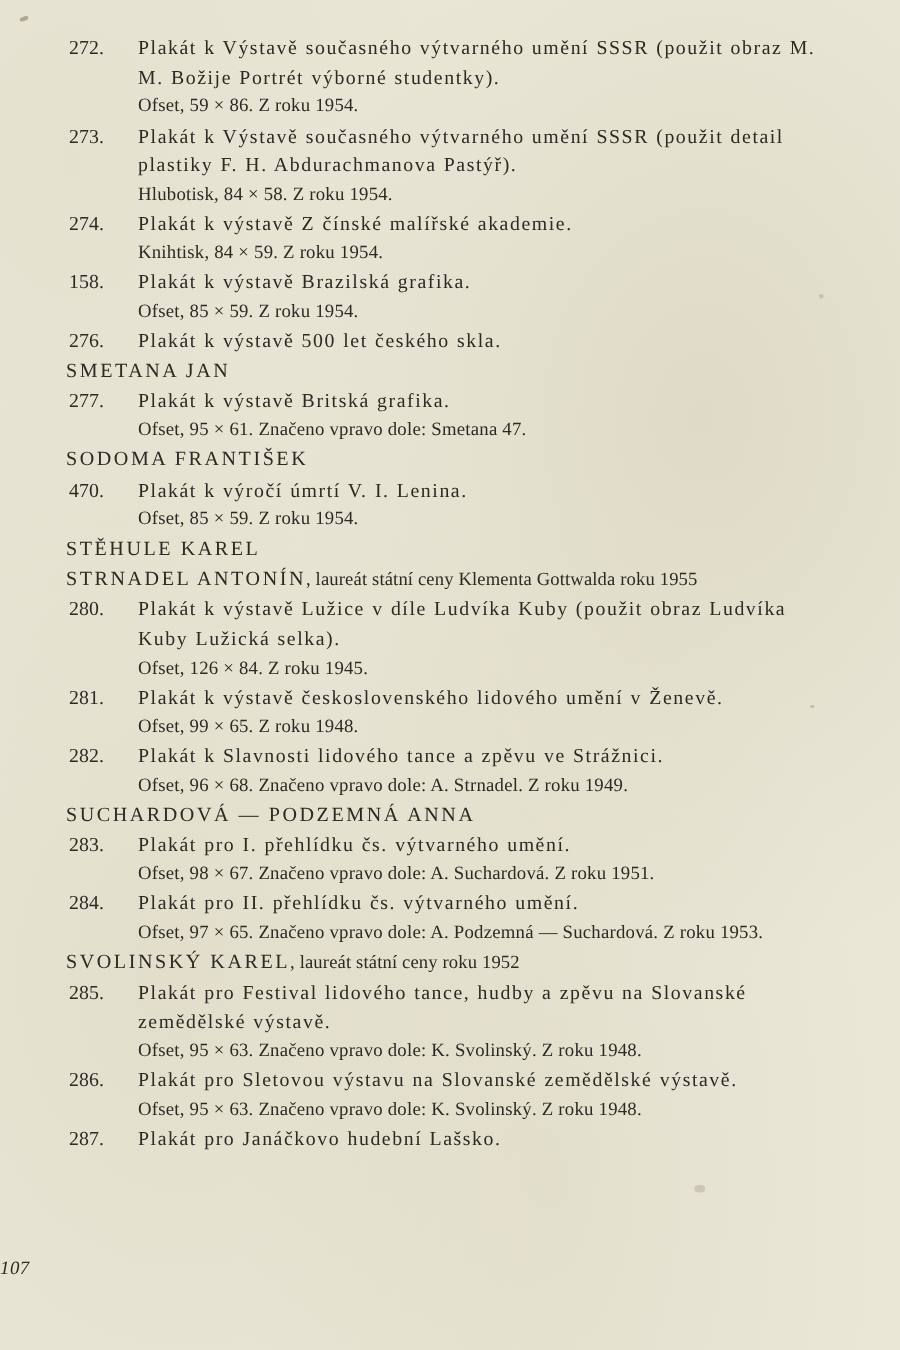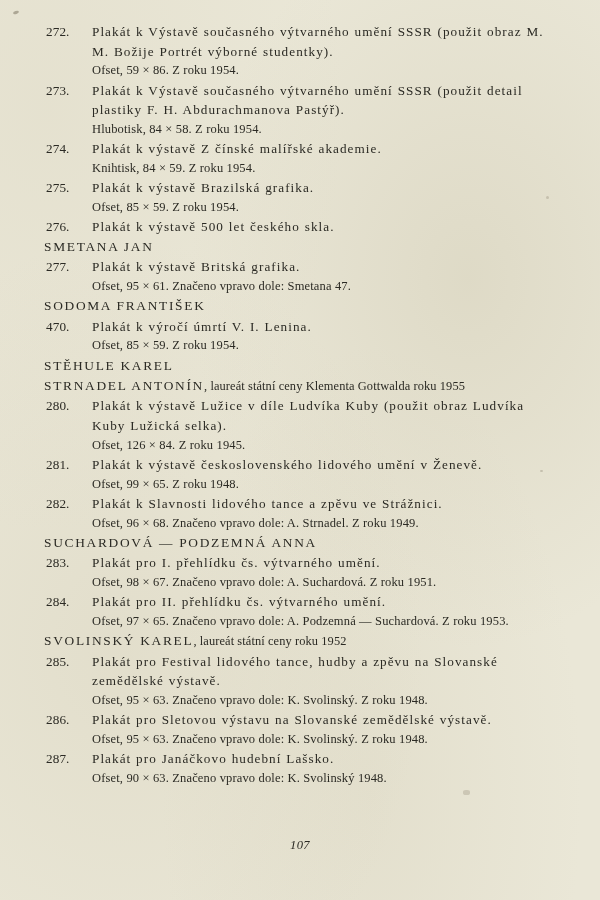--- a/index.html
+++ b/index.html
@@ -49,21 +49,21 @@
     font-size:13.4px;line-height:20.4px;
     letter-spacing:1.7px;
     margin-left:-2px;
   }
   .heading .suffix{
     letter-spacing:.1px;
     font-size:12.4px;
   }
   .folio{
     position:absolute;left:0;top:838px;width:600px;
-    text-align:center;font-style:italic;font-size:12.6px;
+    font-style:italic;font-size:12.6px;
     letter-spacing:.3px;
   }
 </style>
 </head>
 <body>
 
 <div class="page">
   <div class="paper-grain"></div>
   <div class="speck s1"></div>
   <div class="speck s2"></div>
@@ -86,21 +86,21 @@
         </div>
       </div>
       <div class="entry">
         <div class="num">274.</div>
         <div class="body">
           <div class="title">Plakát k výstavě Z čínské malířské akademie.</div>
           <div class="detail">Knihtisk, 84 × 59. Z roku 1954.</div>
         </div>
       </div>
       <div class="entry">
-        <div class="num">275.</div>
+        <div class="num">158.</div>
         <div class="body">
           <div class="title">Plakát k výstavě Brazilská grafika.</div>
           <div class="detail">Ofset, 85 × 59. Z roku 1954.</div>
         </div>
       </div>
       <div class="entry">
         <div class="num">276.</div>
         <div class="body">
           <div class="title">Plakát k výstavě 500 let českého skla.</div>
         </div>
@@ -171,19 +171,18 @@
         <div class="num">286.</div>
         <div class="body">
           <div class="title">Plakát pro Sletovou výstavu na Slovanské zemědělské výstavě.</div>
           <div class="detail">Ofset, 95 × 63. Značeno vpravo dole: K. Svolinský. Z roku 1948.</div>
         </div>
       </div>
       <div class="entry">
         <div class="num">287.</div>
         <div class="body">
           <div class="title">Plakát pro Janáčkovo hudební Lašsko.</div>
-          <div class="detail">Ofset, 90 × 63. Značeno vpravo dole: K. Svolinský 1948.</div>
         </div>
       </div>
     </div>
 
   <div class="folio">107</div>
 </div>
 
 </body></html>

